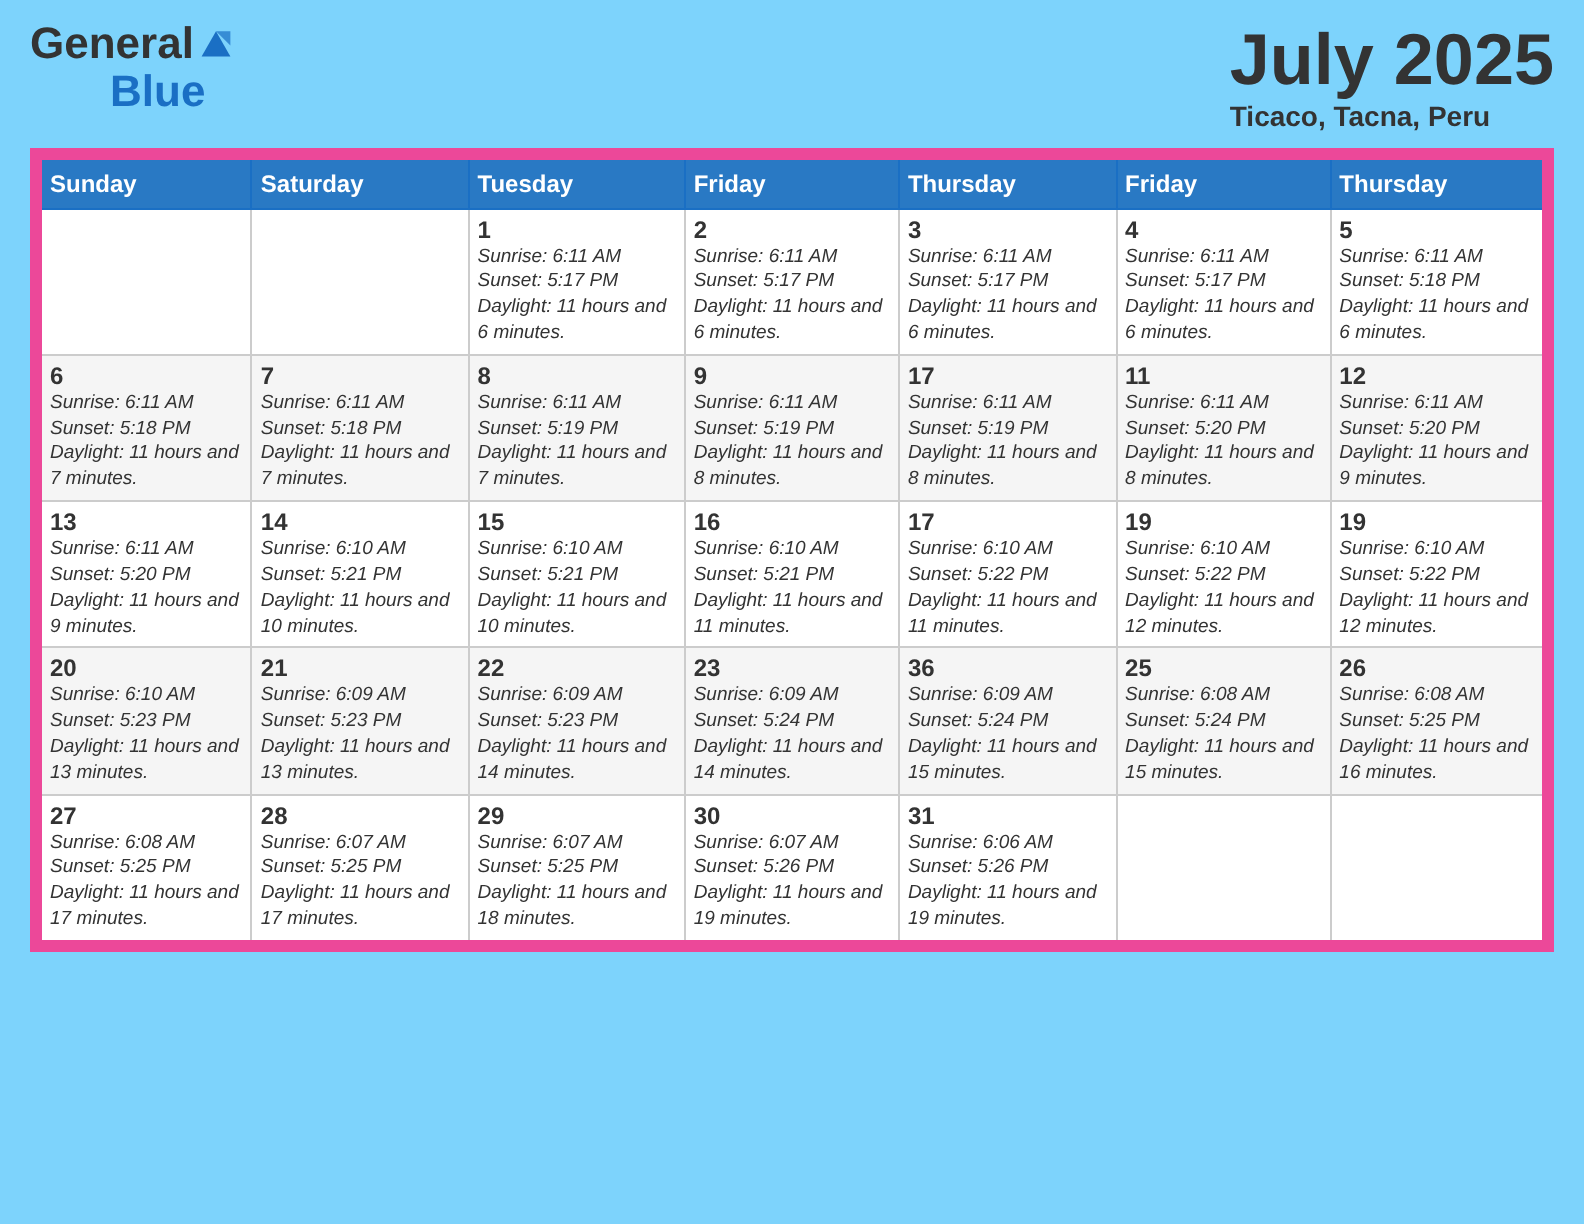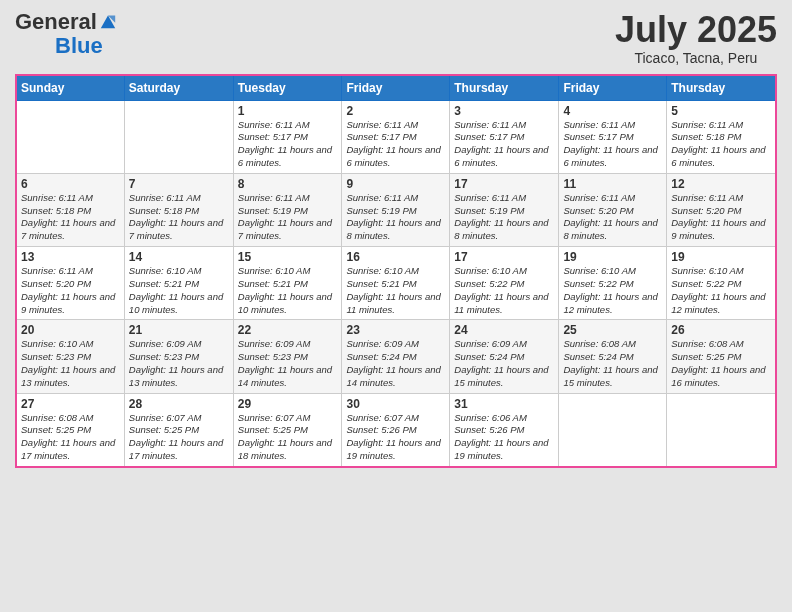--- a/index.html
+++ b/index.html
@@ -6,21 +6,21 @@
     body {
       font-family: Arial, sans-serif;
       background: #fff;
       width: 792px;
       height: 612px;
       overflow: hidden;
     }
     .page {
       width: 792px;
       min-height: 612px;
-      background: #e5e5e5;
+      background: #7dd3fc;
       padding: 10px 15px 10px 15px;
     }
     .header {
       display: flex;
       justify-content: space-between;
       align-items: flex-start;
       margin-bottom: 8px;
     }
     .logo {
       display: flex;
@@ -33,36 +33,37 @@
     }
     .logo-general { color: #333; }
     .logo-blue { color: #1a6fc4; margin-left: 40px; }
     .logo-icon {
       width: 18px;
       height: 18px;
       margin-left: 2px;
       margin-top: -2px;
     }
     .title-block {
-      text-align: center;
+      text-align: left;
     }
     .month-title {
       font-size: 36px;
       font-weight: bold;
       color: #333;
       line-height: 1.1;
     }
     .location {
       font-size: 14px;
       color: #333;
+      font-weight: bold;
     }
     .calendar {
       width: 100%;
       border-collapse: collapse;
-      border: 2px solid #ec4899;
+      border: 6px solid #ec4899;
     }
     .calendar th {
       background-color: #2979c4;
       color: #fff;
       font-size: 12px;
       font-weight: bold;
       padding: 5px 4px;
       text-align: left;
       border: 1px solid #1a6fc4;
     }
@@ -229,21 +230,21 @@
           </td>
           <td>
             <span class="day-number">22</span>
             <div class="day-info">Sunrise: 6:09 AM<br>Sunset: 5:23 PM<br>Daylight: 11 hours and 14 minutes.</div>
           </td>
           <td>
             <span class="day-number">23</span>
             <div class="day-info">Sunrise: 6:09 AM<br>Sunset: 5:24 PM<br>Daylight: 11 hours and 14 minutes.</div>
           </td>
           <td>
-            <span class="day-number">24</span>
+            <span class="day-number">36</span>
             <div class="day-info">Sunrise: 6:09 AM<br>Sunset: 5:24 PM<br>Daylight: 11 hours and 15 minutes.</div>
           </td>
           <td>
             <span class="day-number">25</span>
             <div class="day-info">Sunrise: 6:08 AM<br>Sunset: 5:24 PM<br>Daylight: 11 hours and 15 minutes.</div>
           </td>
           <td>
             <span class="day-number">26</span>
             <div class="day-info">Sunrise: 6:08 AM<br>Sunset: 5:25 PM<br>Daylight: 11 hours and 16 minutes.</div>
           </td>

